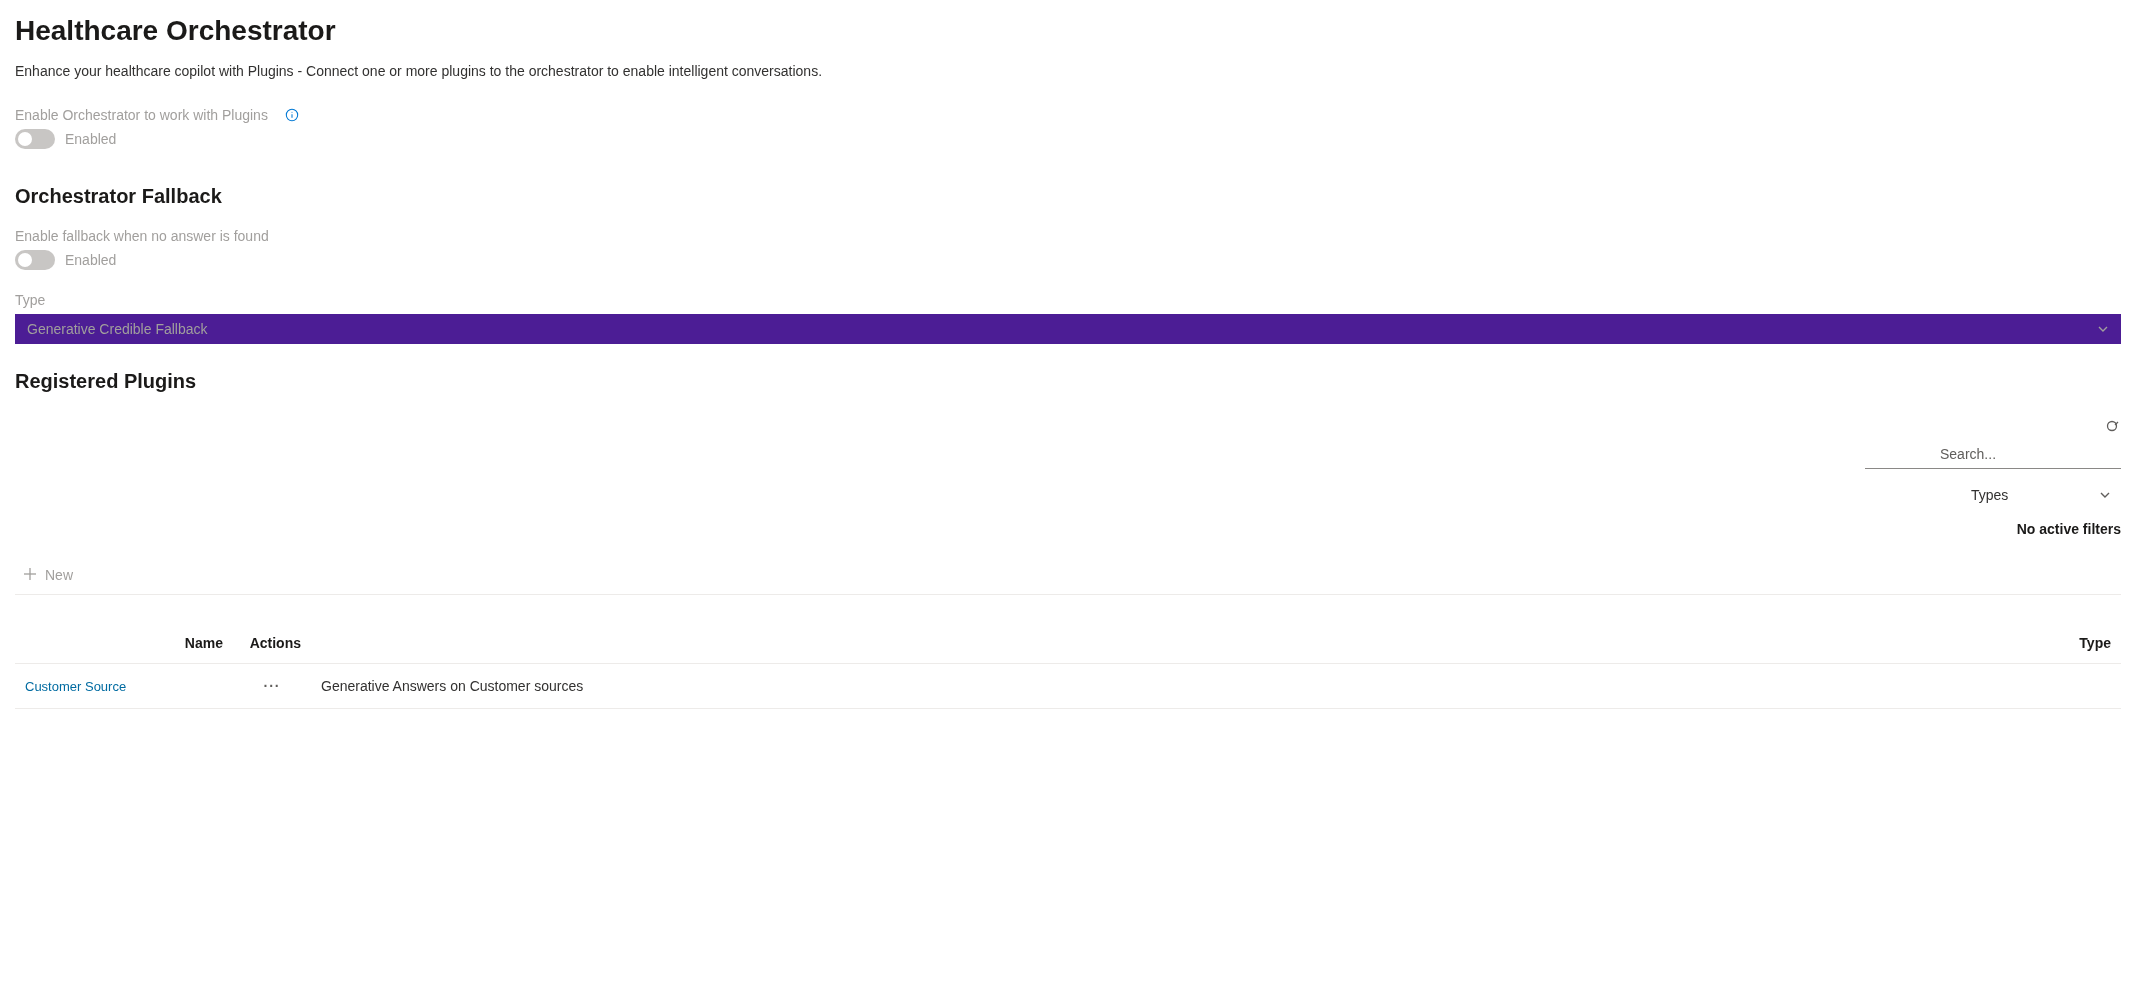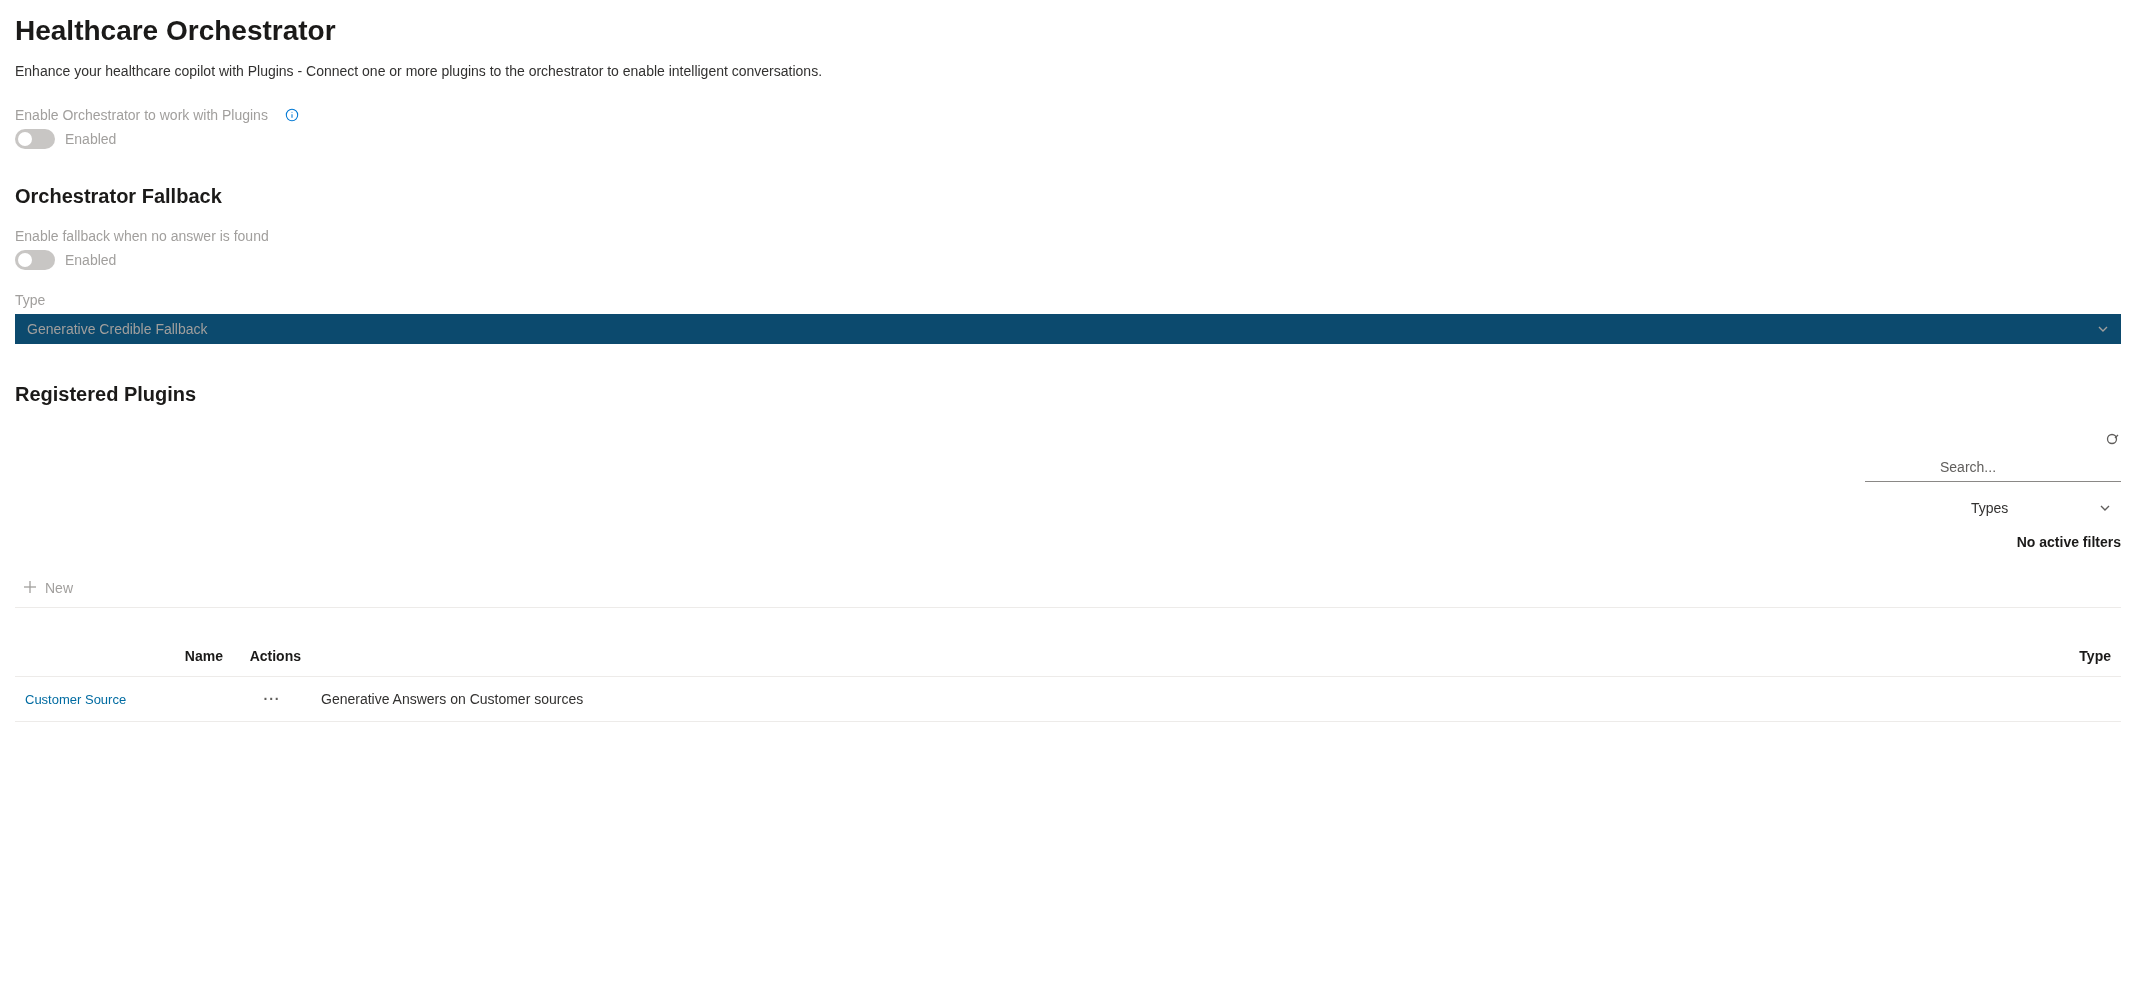--- a/index.html
+++ b/index.html
@@ -72,29 +72,29 @@
       background: #fff;
       border-radius: 50%;
     }
     .toggle-label {
       font-size: 14px;
       color: #a19f9d;
     }
     .toggle-row.tight { margin-bottom: 22px; }
     .select-box {
       width: 100%;
-      background: #0c4a6e;
+      background: #4c1d95;
       border: none;
       padding: 8px 12px;
       font-size: 14px;
       color: #a19f9d;
       display: flex;
       align-items: center;
       justify-content: space-between;
-      margin-bottom: 39px;
+      margin-bottom: 26px;
       height: 30px;
     }
     .chevron {
       width: 12px;
       height: 12px;
       display: inline-flex;
     }
     .plugin-controls {
       display: flex;
       flex-direction: column;

